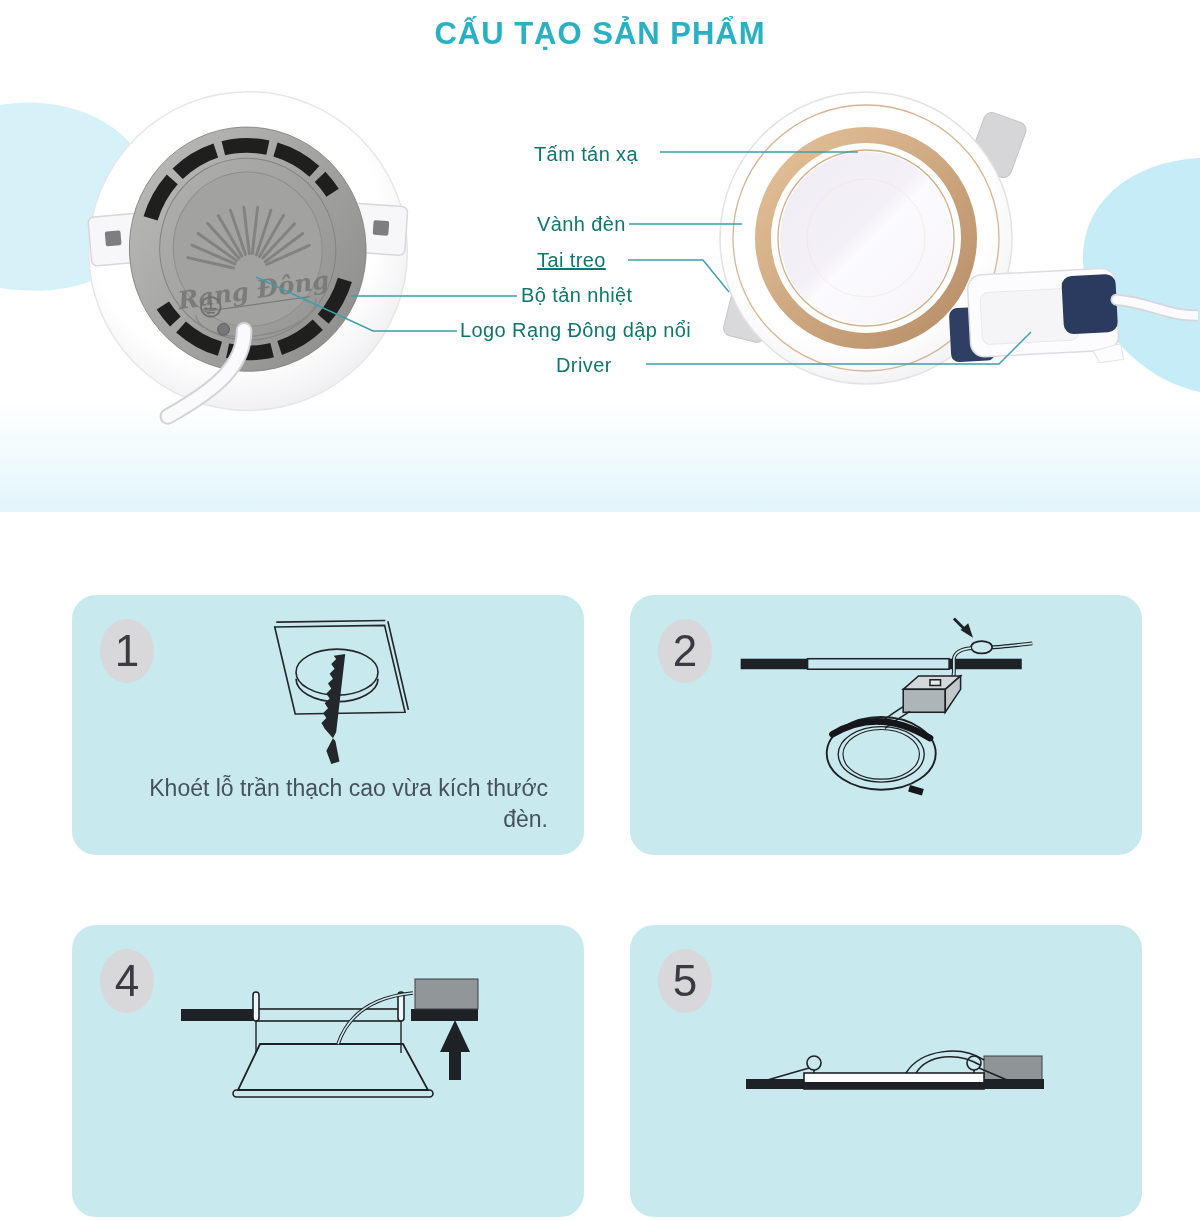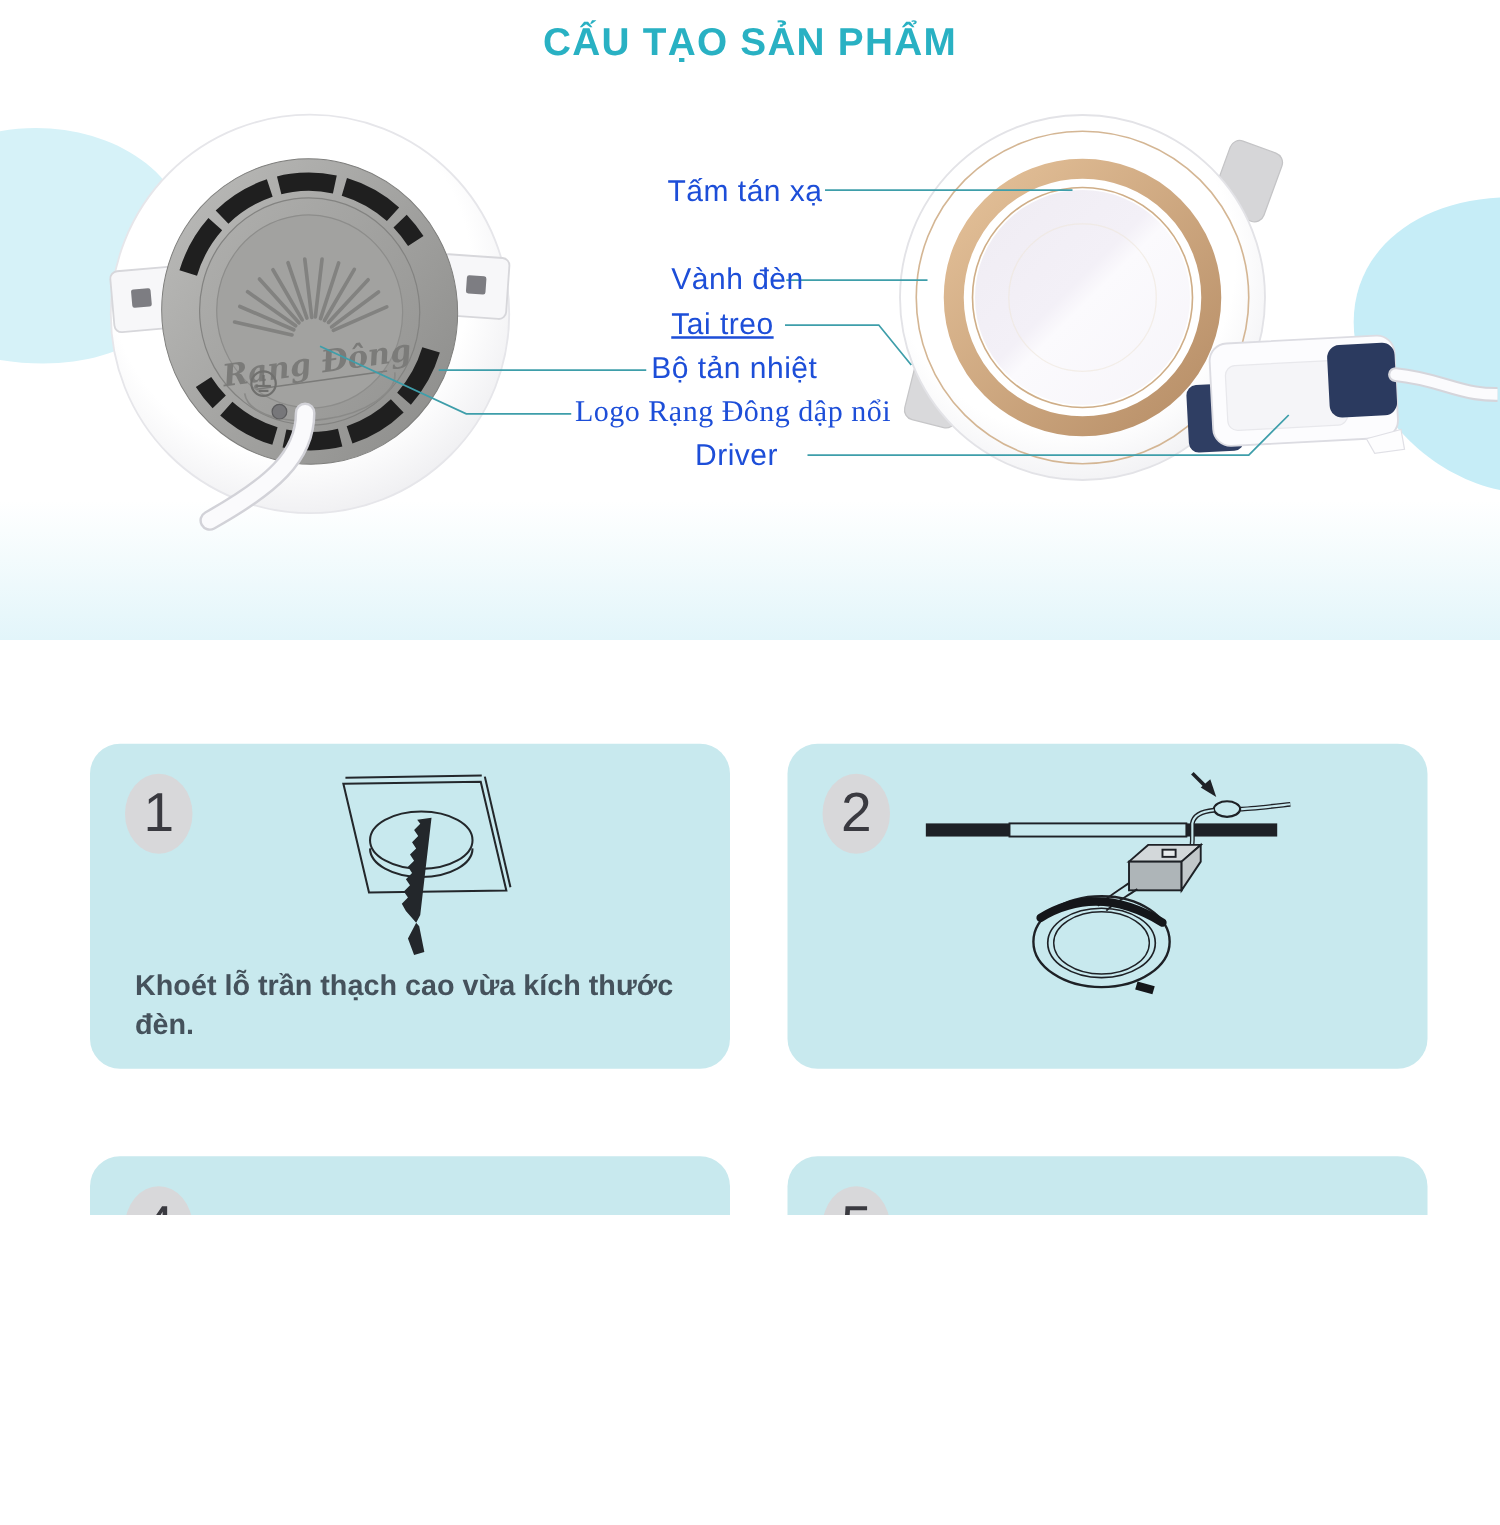--- a/index.html
+++ b/index.html
@@ -1,57 +1,57 @@
 <!DOCTYPE html>
 <html><head>
 <meta charset="utf-8">
 <style>
   * { margin:0; padding:0; box-sizing:border-box; }
   html,body { background:#ffffff; }
   .page {
-    position:relative; width:1200px; height:972px;
+    position:relative; width:1200px; height:1220px;
     background:#ffffff; overflow:hidden;
     font-family:"Liberation Sans", sans-serif;
     border-radius:20px;
   }
   .section-title {
     position:absolute; left:0; width:1200px; text-align:center;
     font-size:31px; font-weight:800; letter-spacing:1px;
     color:#29b1c3;
   }
   #title-structure { top:16px; }
   #title-install { top:543px; }
 
   .hero { position:absolute; top:0; left:0; width:1200px; height:512px; }
   .hero svg.decor, .hero svg.overlay { position:absolute; top:0; left:0; }
   .product-svg { position:absolute; }
 
   .part-label {
-    position:absolute; font-size:24px; font-weight:300; color:#1d4ed8;
+    position:absolute; font-size:20px; font-weight:300; color:#0f766e;
     letter-spacing:.4px; white-space:nowrap; line-height:26px;
   }
 
   .cards {
     position:absolute; top:595px; left:72px; width:1070px;
     display:grid; grid-template-columns:512px 512px;
     grid-template-rows:260px 292px; column-gap:46px; row-gap:70px;
   }
   .card {
     position:relative; background:#c8e9ee; border-radius:24px;
     display:flex; flex-direction:column; align-items:center;
     justify-content:space-between; padding:14px 28px 20px 28px;
   }
   .badge {
     position:absolute; top:24px; left:28px; width:54px; height:64px;
     background:#d8d8da; border-radius:50%;
     display:flex; align-items:center; justify-content:center;
     font-size:44px; font-weight:300; color:#3a3a40;
   }
   .caption {
-    font-size:23px; font-weight:700; color:#45525c; text-align:left;
+    font-size:23px; font-weight:400; color:#45525c; text-align:right;
     line-height:31px; max-width:440px;
   }
   .illus { display:block; }
 </style>
 </head>
 <body>
 
 <div class="page">
 
   <div class="hero">
@@ -199,21 +199,21 @@
         <path d="M351,296 L517,296"></path>
         <path d="M256,277 L373,331 L457,331"></path>
         <path d="M646,364 L999,364 L1031,332"></path>
       </g>
     </svg>
 
     <div class="part-label" style="left:534px;top:141px;">Tấm tán xạ</div>
     <div class="part-label" style="left:537px;top:211px;text-align:center;">Vành đèn</div>
     <div class="part-label" style="left:537px;top:247px;text-decoration:underline;">Tai treo</div>
     <div class="part-label" style="left:521px;top:282px;">Bộ tản nhiệt</div>
-    <div class="part-label" style="left:460px;top:317px;font-family:Liberation Serif, serif;">Logo Rạng Đông dập nổi</div>
+    <div class="part-label" style="left:460px;top:317px;">Logo Rạng Đông dập nổi</div>
     <div class="part-label" style="left:556px;top:352px;">Driver</div>
   </div>
 
 
   <div class="cards">
 
     <div class="card">
       <div class="badge">1</div>
       <svg class="illus" width="240" height="196" viewBox="0 0 240 200">
         <g fill="none" stroke="#23272b" stroke-width="2">

